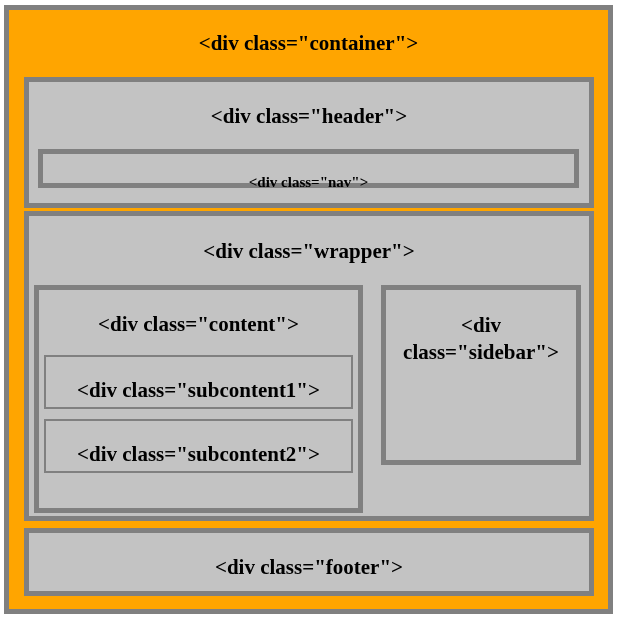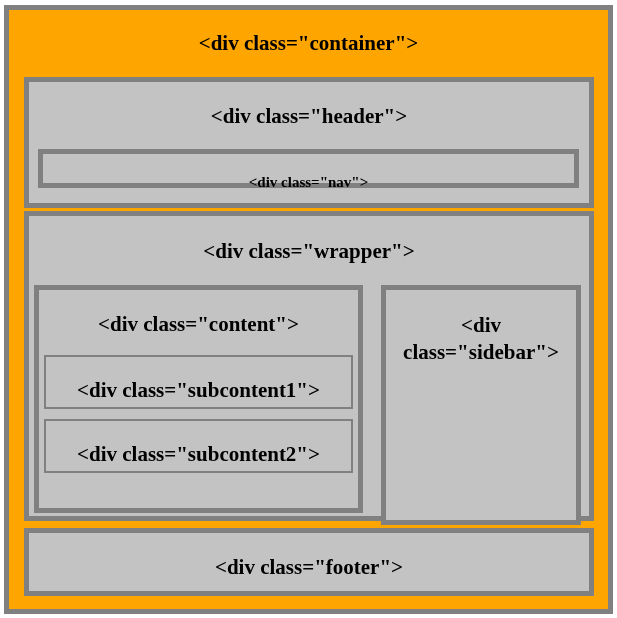--- a/index.html
+++ b/index.html
@@ -7,21 +7,21 @@
          font-family: "Liberation Serif", "DejaVu Serif", serif; font-weight: bold; color: #000; }
   .box { position: absolute; box-sizing: border-box; background: #c3c3c3; border: 5px solid #808080; }
   .lbl { position: absolute; left: 0; right: 0; text-align: center; font-weight: bold; }
   #container { left: 4px; top: 5px; width: 609px; height: 609px; background: #ffa500; }
   #header { left: 24px; top: 77px; width: 570px; height: 131px; }
   #nav { left: 38px; top: 149px; width: 541px; height: 39px; }
   #wrapper { left: 24px; top: 211px; width: 570px; height: 310px; }
   #content { left: 34px; top: 285px; width: 329px; height: 228px; }
   #sub1 { left: 44px; top: 355px; width: 309px; height: 54px; border-width: 2px; }
   #sub2 { left: 44px; top: 419px; width: 309px; height: 54px; border-width: 2px; }
-  #sidebar { left: 381px; top: 285px; width: 200px; height: 240px; }
+  #sidebar { left: 381px; top: 285px; width: 200px; height: 180px; }
   #footer { left: 24px; top: 528px; width: 570px; height: 68px; }
 </style>
 </head>
 <body>
 
 <div id="container" class="box">
   <div class="lbl" style="top:21px;font-size:21px;">&lt;div class="container"&gt;</div>
 </div>
 
 <div id="header" class="box">

